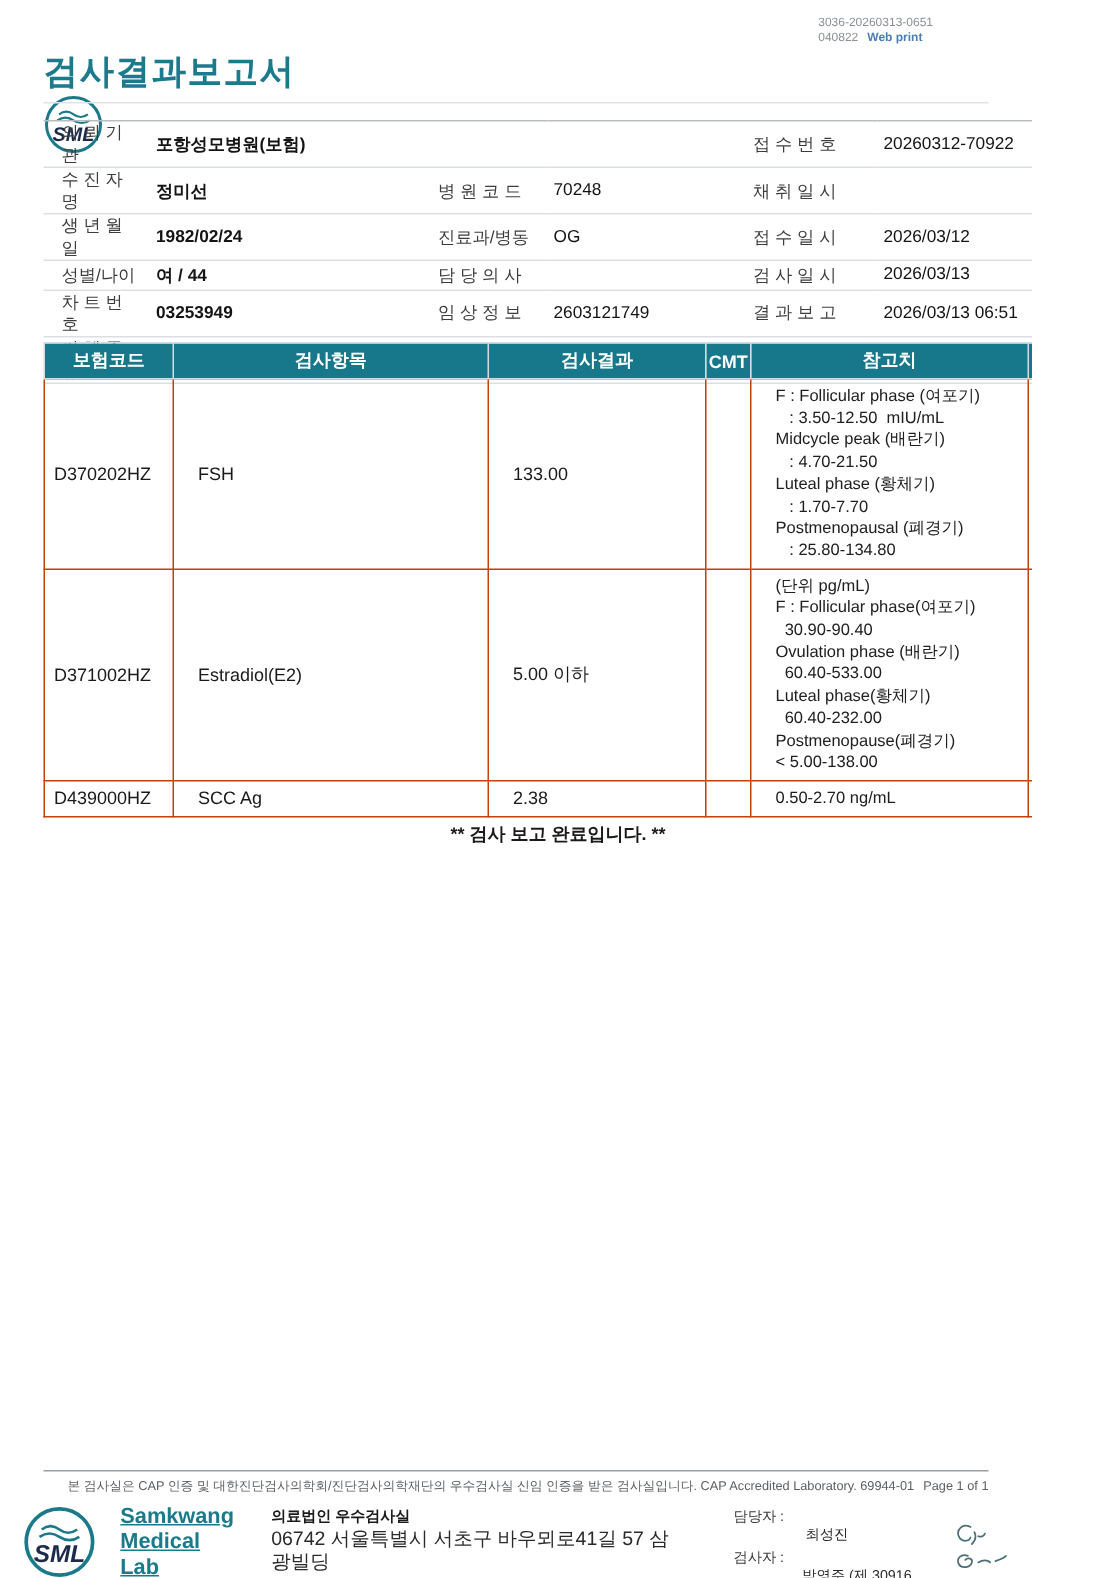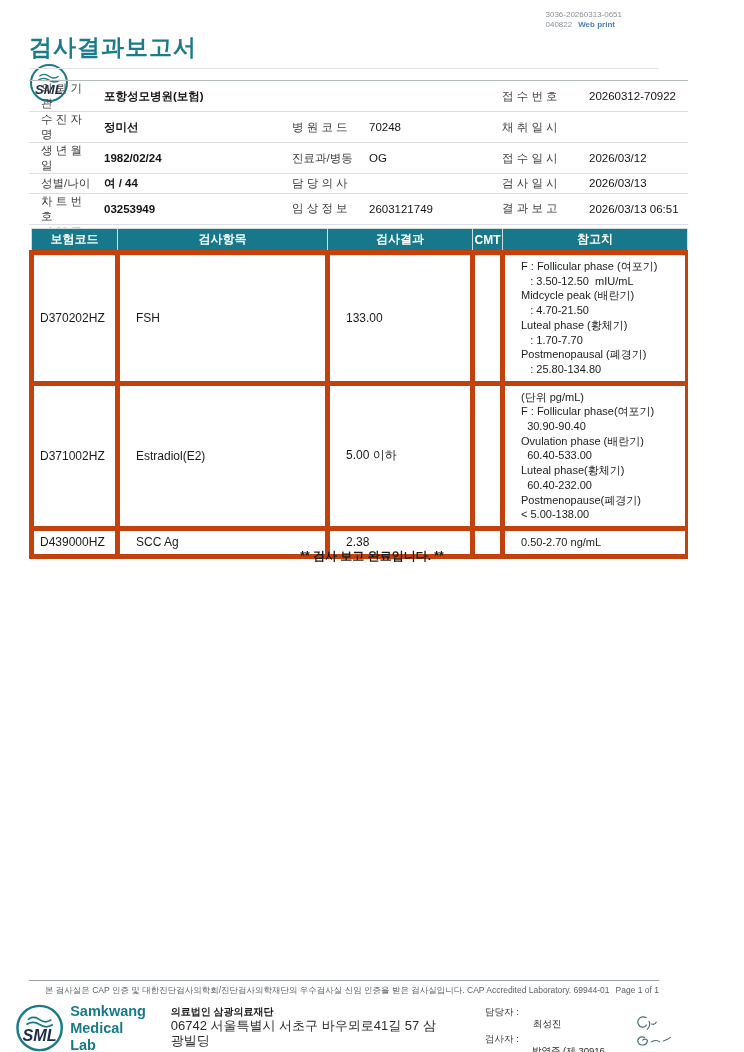--- a/index.html
+++ b/index.html
@@ -42,41 +42,41 @@
     position:absolute; top:228px; left:29px; width:686px;
     border-collapse:collapse; table-layout:fixed;
   }
   .results-table th {
     background:#16788a; color:#fff; font-size:12px; font-weight:bold;
     height:24px; border:1px solid #d2dde0; border-left:1px solid rgba(255,255,255,.45);
     text-align:center;
   }
   .results-table th:first-child { border-left:1px solid #d2dde0; }
   .results-table td {
-    border:5px solid #c2410c; font-size:12px; color:#1a1a1a;
+    border:1px solid #c2410c; font-size:12px; color:#1a1a1a;
     padding:4px 16px; vertical-align:middle;
   }
   .results-table td.c-code { padding-left:6px; }
   .results-table td.c-ref { font-size:11px; line-height:14.7px; white-space:pre-wrap; vertical-align:middle; color:#202020; }
   .results-table td.c-spec { text-align:center; }
 
   .complete-note {
     position:absolute; top:548px; left:29px; width:686px;
     text-align:center; font-size:12px; font-weight:700; color:#1a1a1a;
   }
 
   
   .footer-rule { position:absolute; top:980px; left:29px; right:29px; border-top:1px solid #9aa0a4; }
   .accreditation { position:absolute; top:985px; left:45px; font-size:8.5px; color:#5a5f63; }
   .page-num { position:absolute; top:985px; right:29px; font-size:8.5px; color:#5a5f63; }
 
   .footer-main { position:absolute; top:1002px; left:15px; right:15px; display:flex; align-items:flex-start; }
   .brand { display:flex; align-items:center; }
   .sml-logo-lg { width:52px; height:52px; }
-  .brand-text { margin-left:6px; color:#1a7a8a; font-weight:bold; font-size:14.5px; line-height:17px; }
+  .brand-text { margin-left:16px; color:#1a7a8a; font-weight:bold; font-size:14.5px; line-height:17px;text-decoration:underline; }
   .org { margin-left:22px; padding-top:3px; }
   .org-name { font-size:10px; font-weight:bold; color:#1a1a1a; line-height:14px; }
   .org-line { font-size:13px; color:#2a2a2a; line-height:14.5px; }
   .staff { margin-left:42px; padding-top:3px; }
   .staff-row { display:flex; font-size:9.5px; line-height:14.5px; color:#2a2a2a; }
   .staff-label { width:42px; color:#3a3a3a; }
   .staff-value { margin-left:6px;margin-top:12px; }
   .signature { margin-left:14px; margin-top:10px; }
 </style>
 </head>
@@ -232,21 +232,21 @@
         <path d="M26,33 q12,-9 24,0 q12,9 24,0" fill="none" stroke="#1a7a8a" stroke-width="3.5"></path>
         <path d="M23,43 q13.5,-9 27,0 q13.5,9 27,0" fill="none" stroke="#1a7a8a" stroke-width="3.5"></path>
         <text x="50" y="77" text-anchor="middle" font-size="33" font-weight="bold" font-style="italic" fill="#1c2b4a">SML</text>
       </svg>
       <div class="brand-text">
         <div>Samkwang</div>
         <div>Medical Lab</div>
       </div>
     </div>
     <div class="org">
-      <div class="org-name">의료법인 삼광의료재단</div>
+      <div class="org-name">의료법인 우수검사실</div>
       <div class="org-line">06742 서울특별시 서초구 바우뫼로41길 57 삼광빌딩</div>
     </div>
     <div class="staff">
       <div class="staff-row">
         <span class="staff-label">담당자 :</span>
         <span class="staff-value">최성진</span>
       </div>
       <div class="staff-row">
         <span class="staff-label">검사자 :</span>
         <span class="staff-value">박영주 (제 30916 호)</span>

